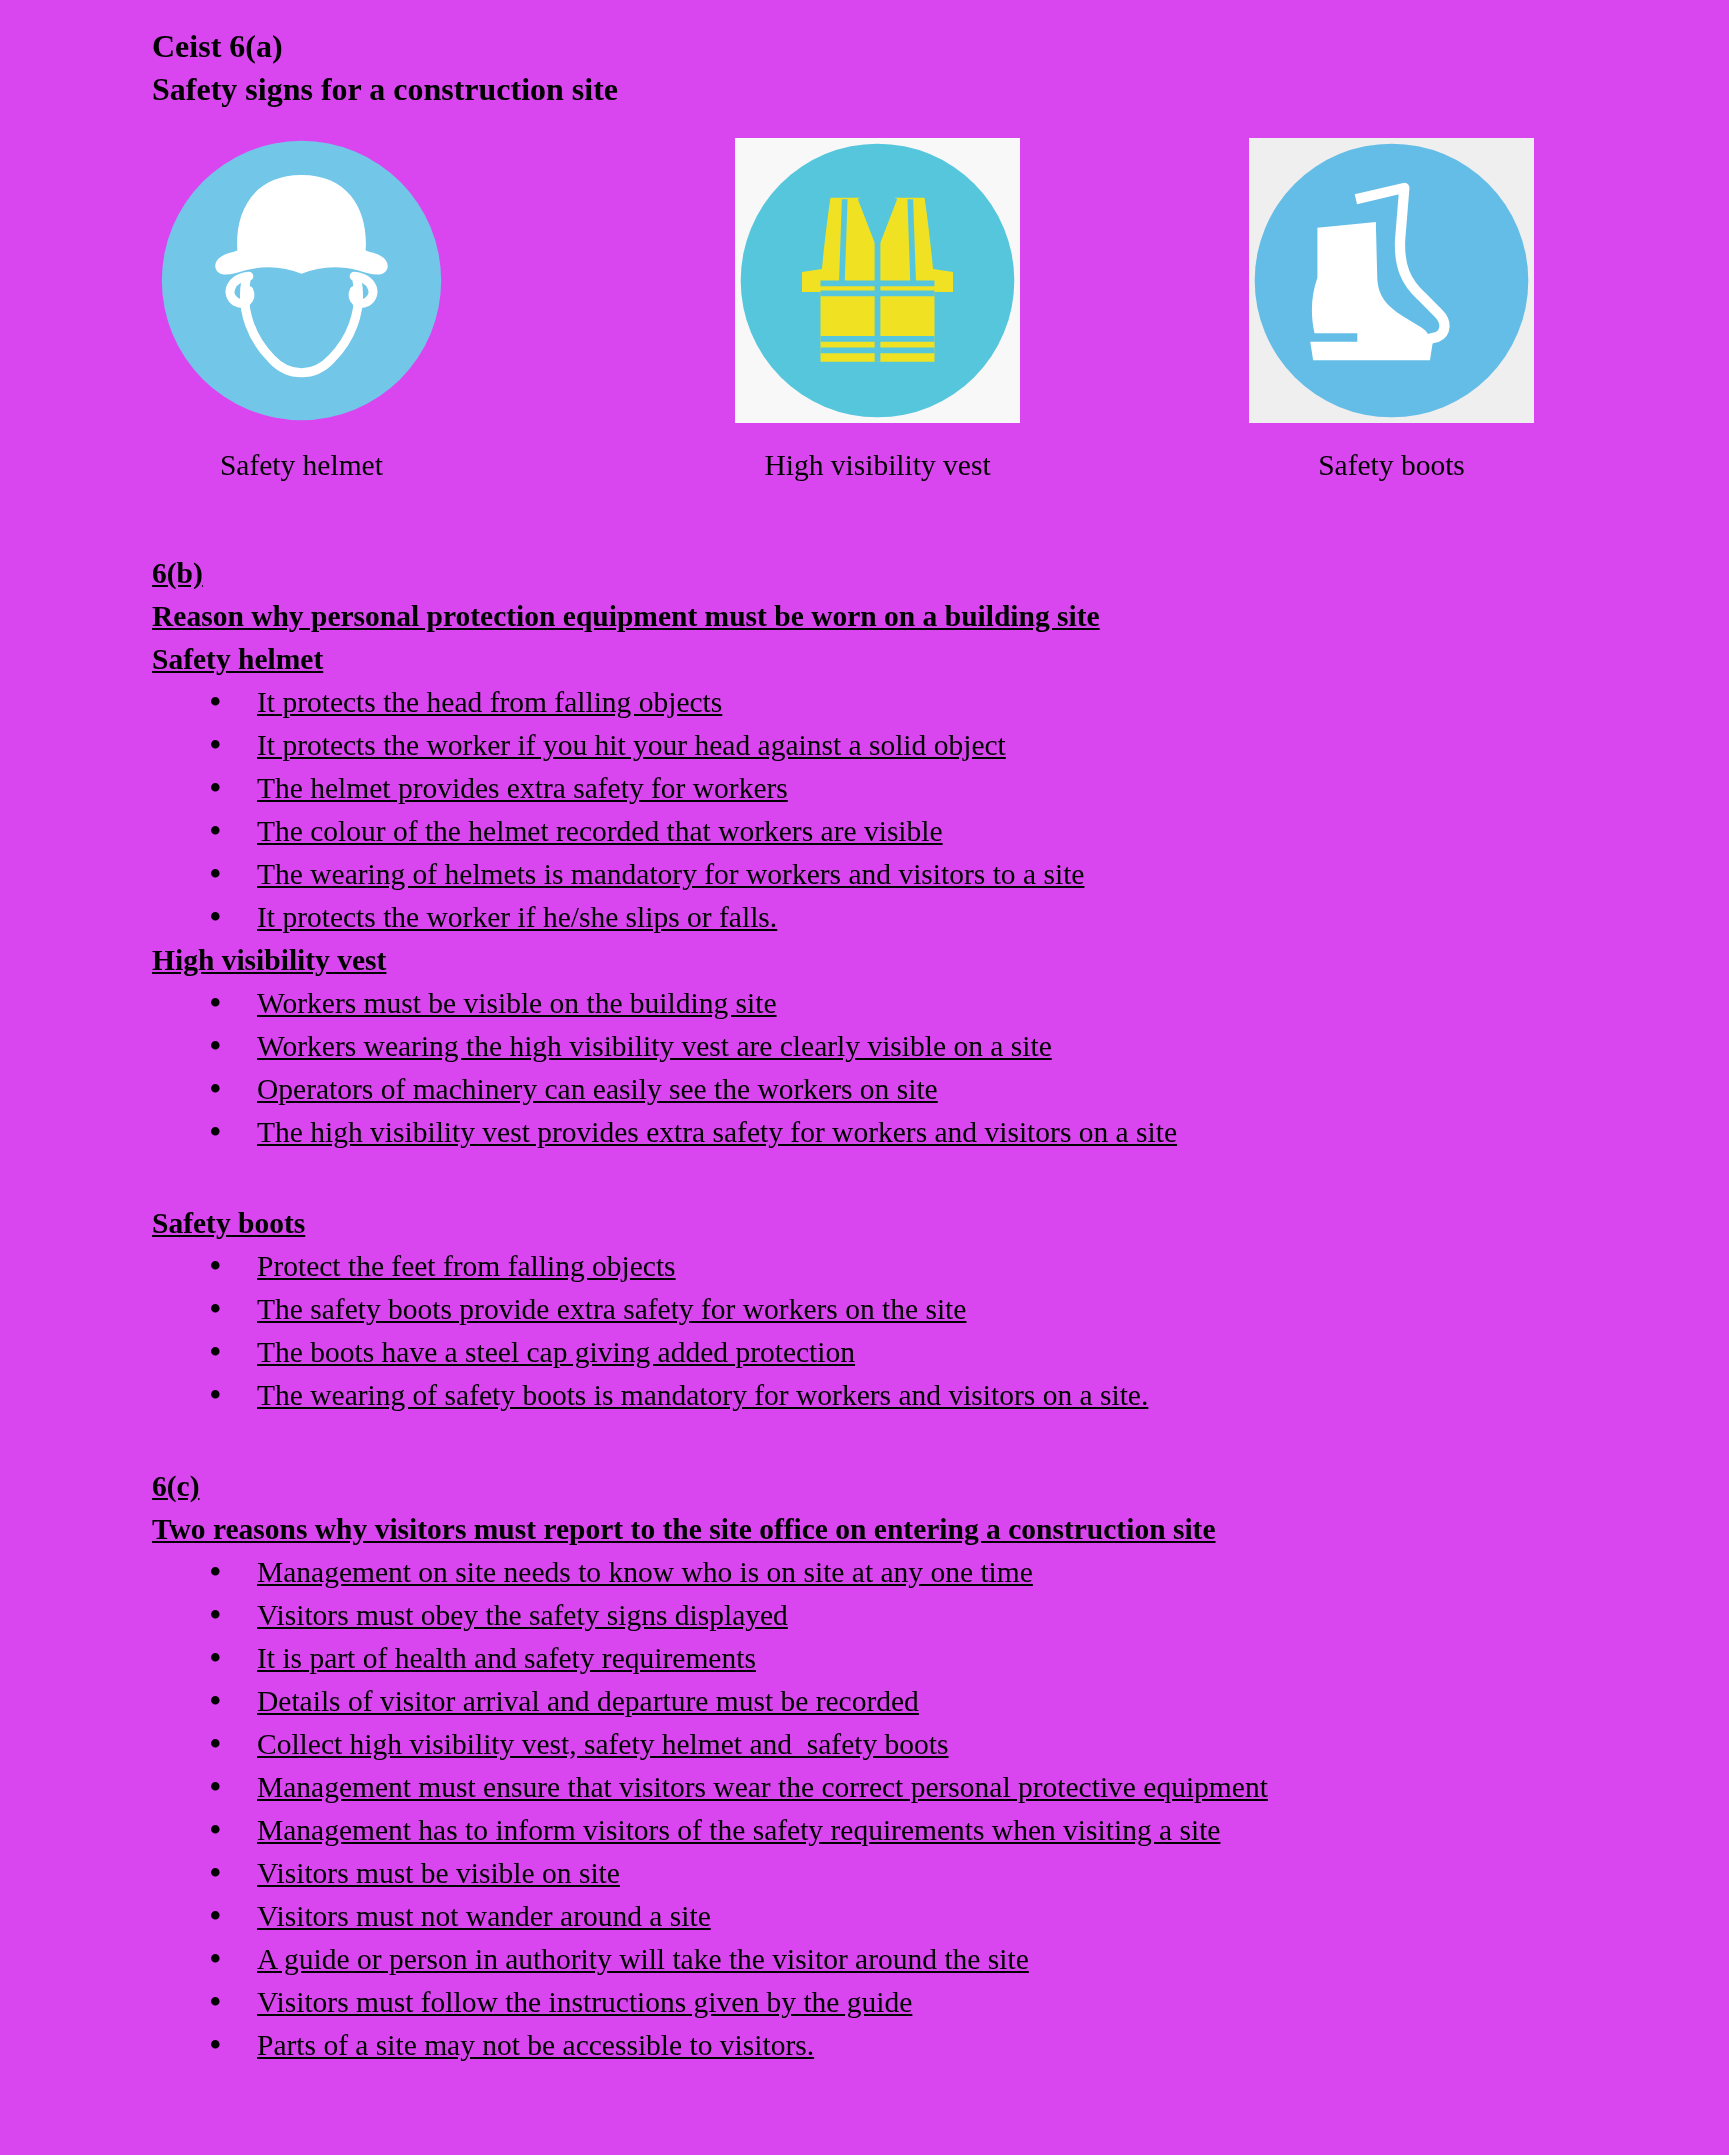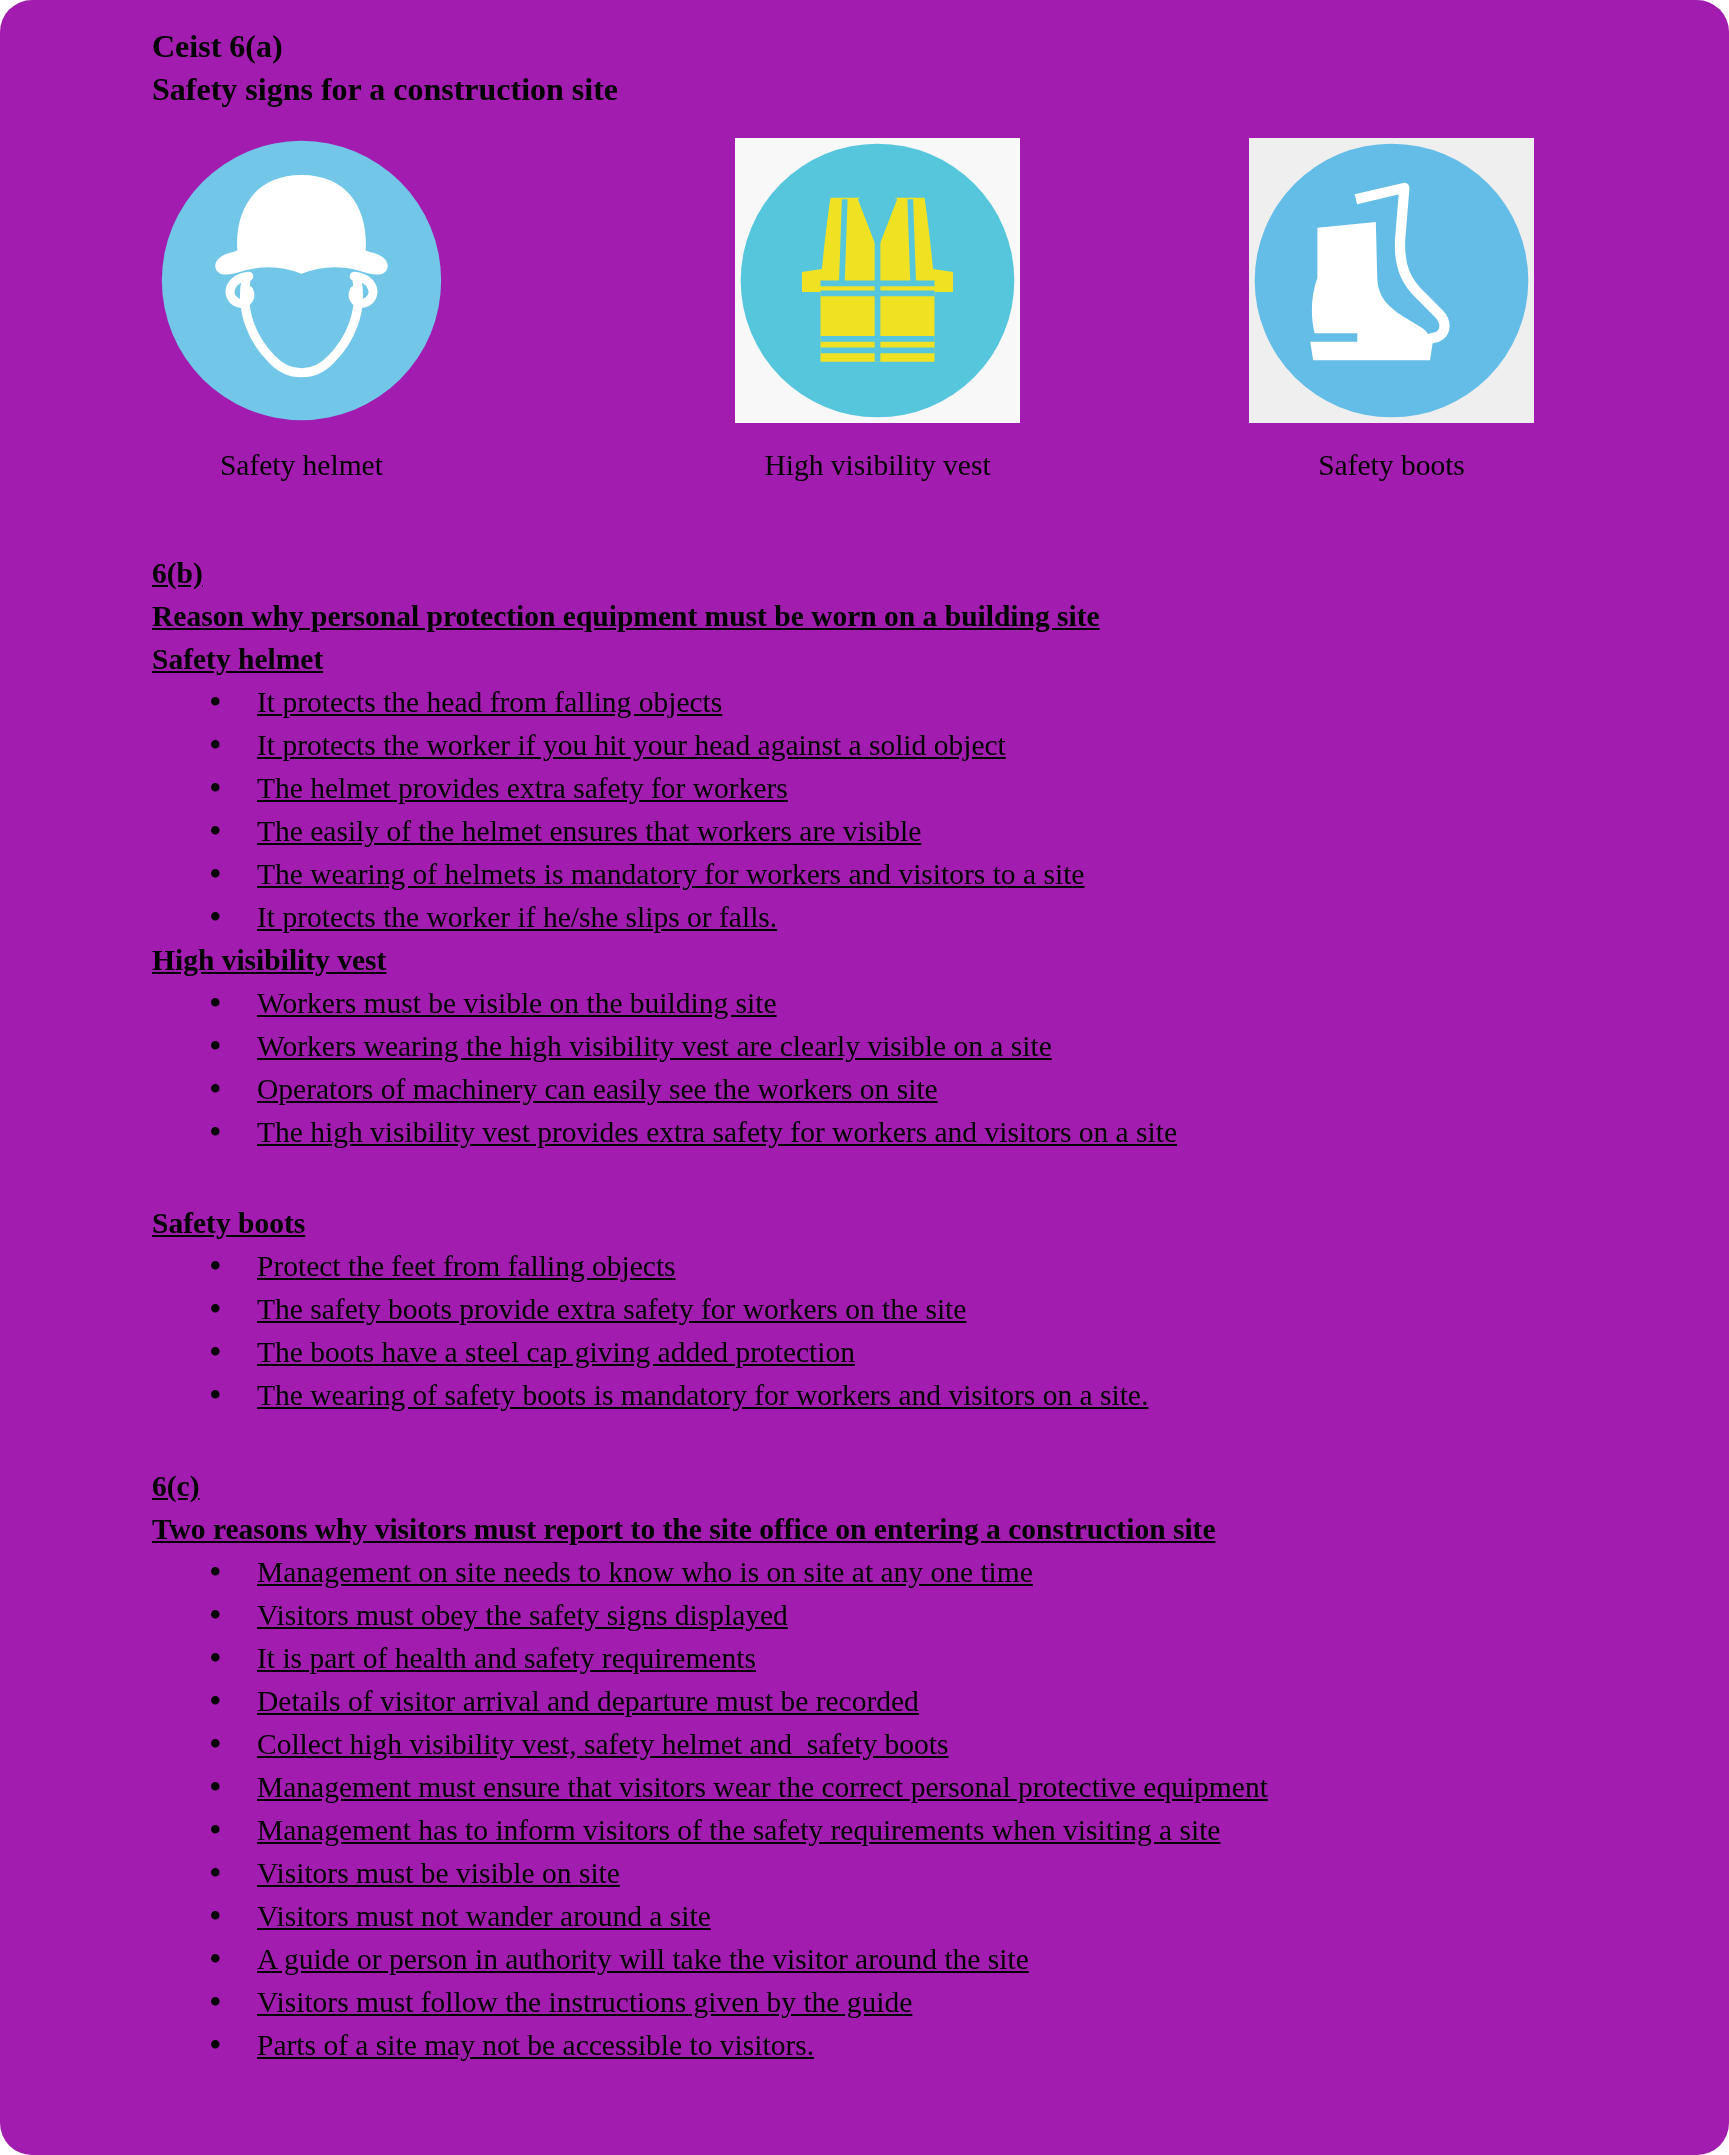--- a/index.html
+++ b/index.html
@@ -6,23 +6,22 @@
     margin: 0;
     padding: 0;
     background: #ffffff;
     color: #000000;
     font-family: "Liberation Serif", "DejaVu Serif", serif;
   }
   .page {
     position: relative;
     width: 1729px;
     height: 2155px;
-    background: #a21caf;
+    background: #d946ef;
     overflow: hidden;
-    border-radius: 32px;
   }
   .content {
     padding: 25px 143px 0 152px;
   }
   .doc-title div {
     font-size: 32px;
     font-weight: bold;
     line-height: 43px;
     white-space: pre-wrap;
   }
@@ -156,21 +155,21 @@
 
     <div class="section sec-b">
       <h2 class="sec-head">6(b)</h2>
       <h2 class="sec-head">Reason why personal protection equipment must be worn on a building site</h2>
 
       <h3 class="group-head">Safety helmet</h3>
       <ul class="bullets">
         <li>It protects the head from falling objects</li>
         <li>It protects the worker if you hit your head against a solid object</li>
         <li>The helmet provides extra safety for workers</li>
-        <li>The easily of the helmet ensures that workers are visible</li>
+        <li>The colour of the helmet recorded that workers are visible</li>
         <li>The wearing of helmets is mandatory for workers and visitors to a site</li>
         <li>It protects the worker if he/she slips or falls.</li>
       </ul>
 
       <h3 class="group-head">High visibility vest</h3>
       <ul class="bullets">
         <li>Workers must be visible on the building site</li>
         <li>Workers wearing the high visibility vest are clearly visible on a site</li>
         <li>Operators of machinery can easily see the workers on site</li>
         <li>The high visibility vest provides extra safety for workers and visitors on a site</li>

